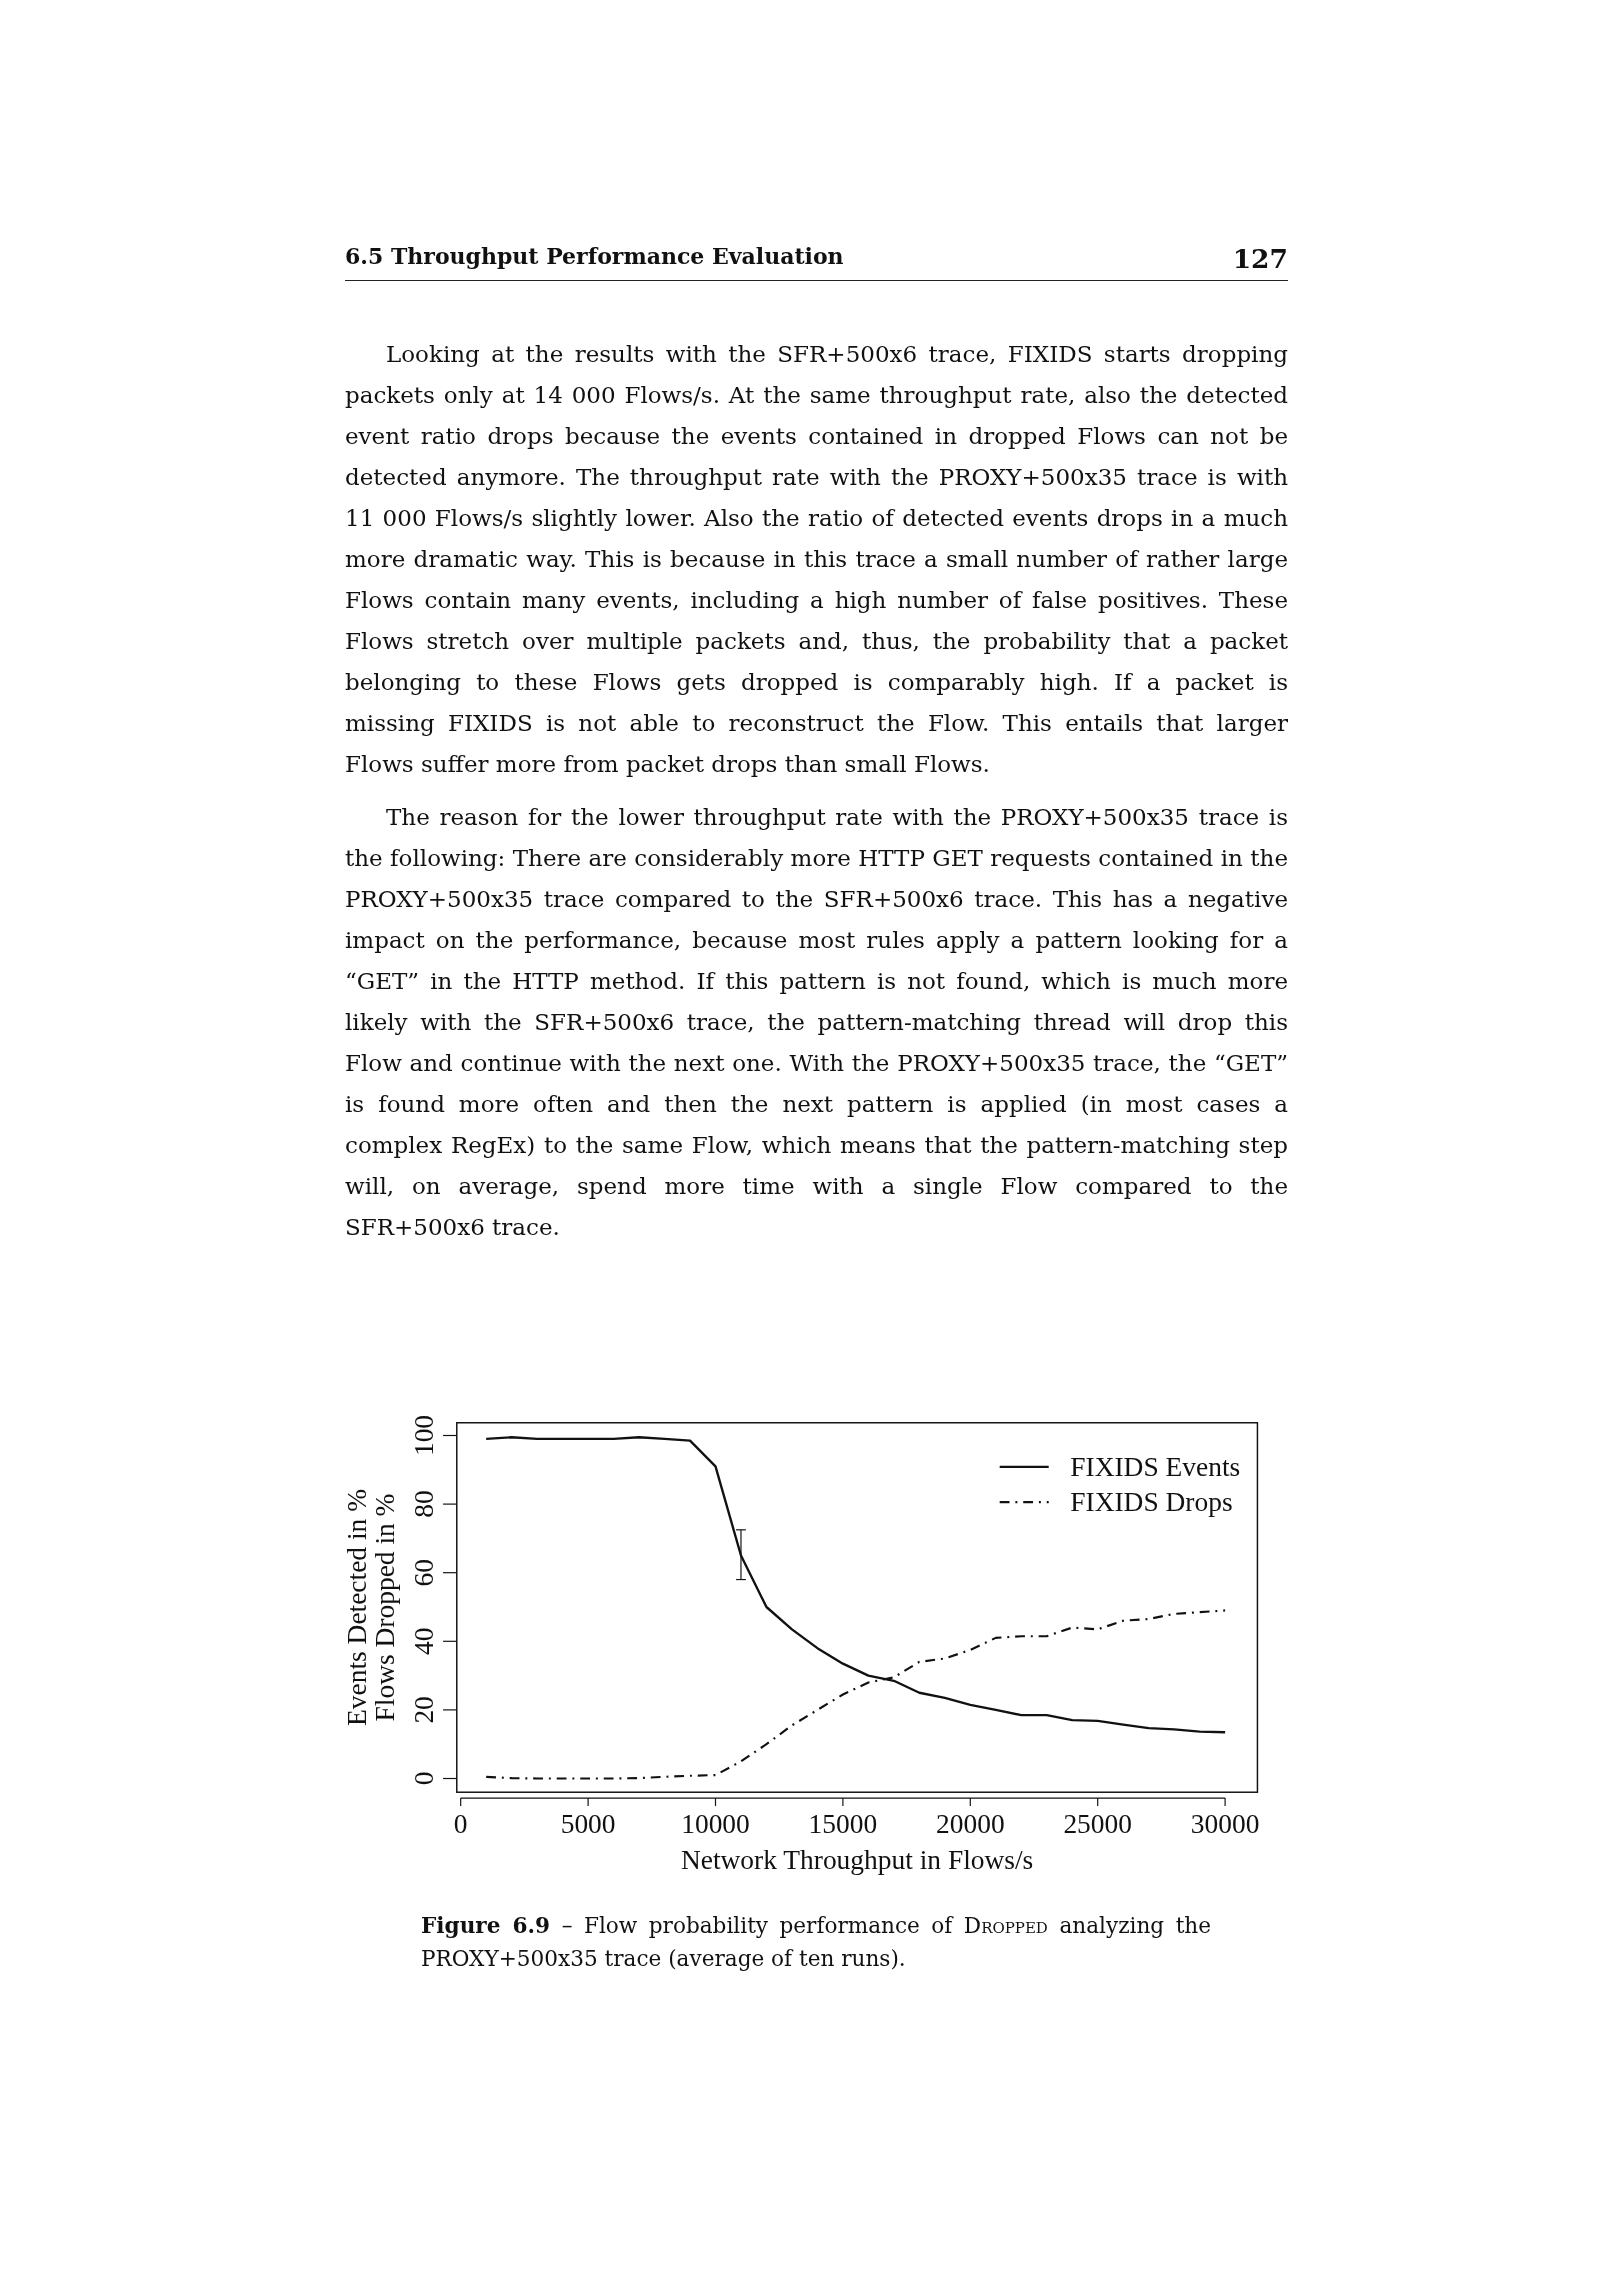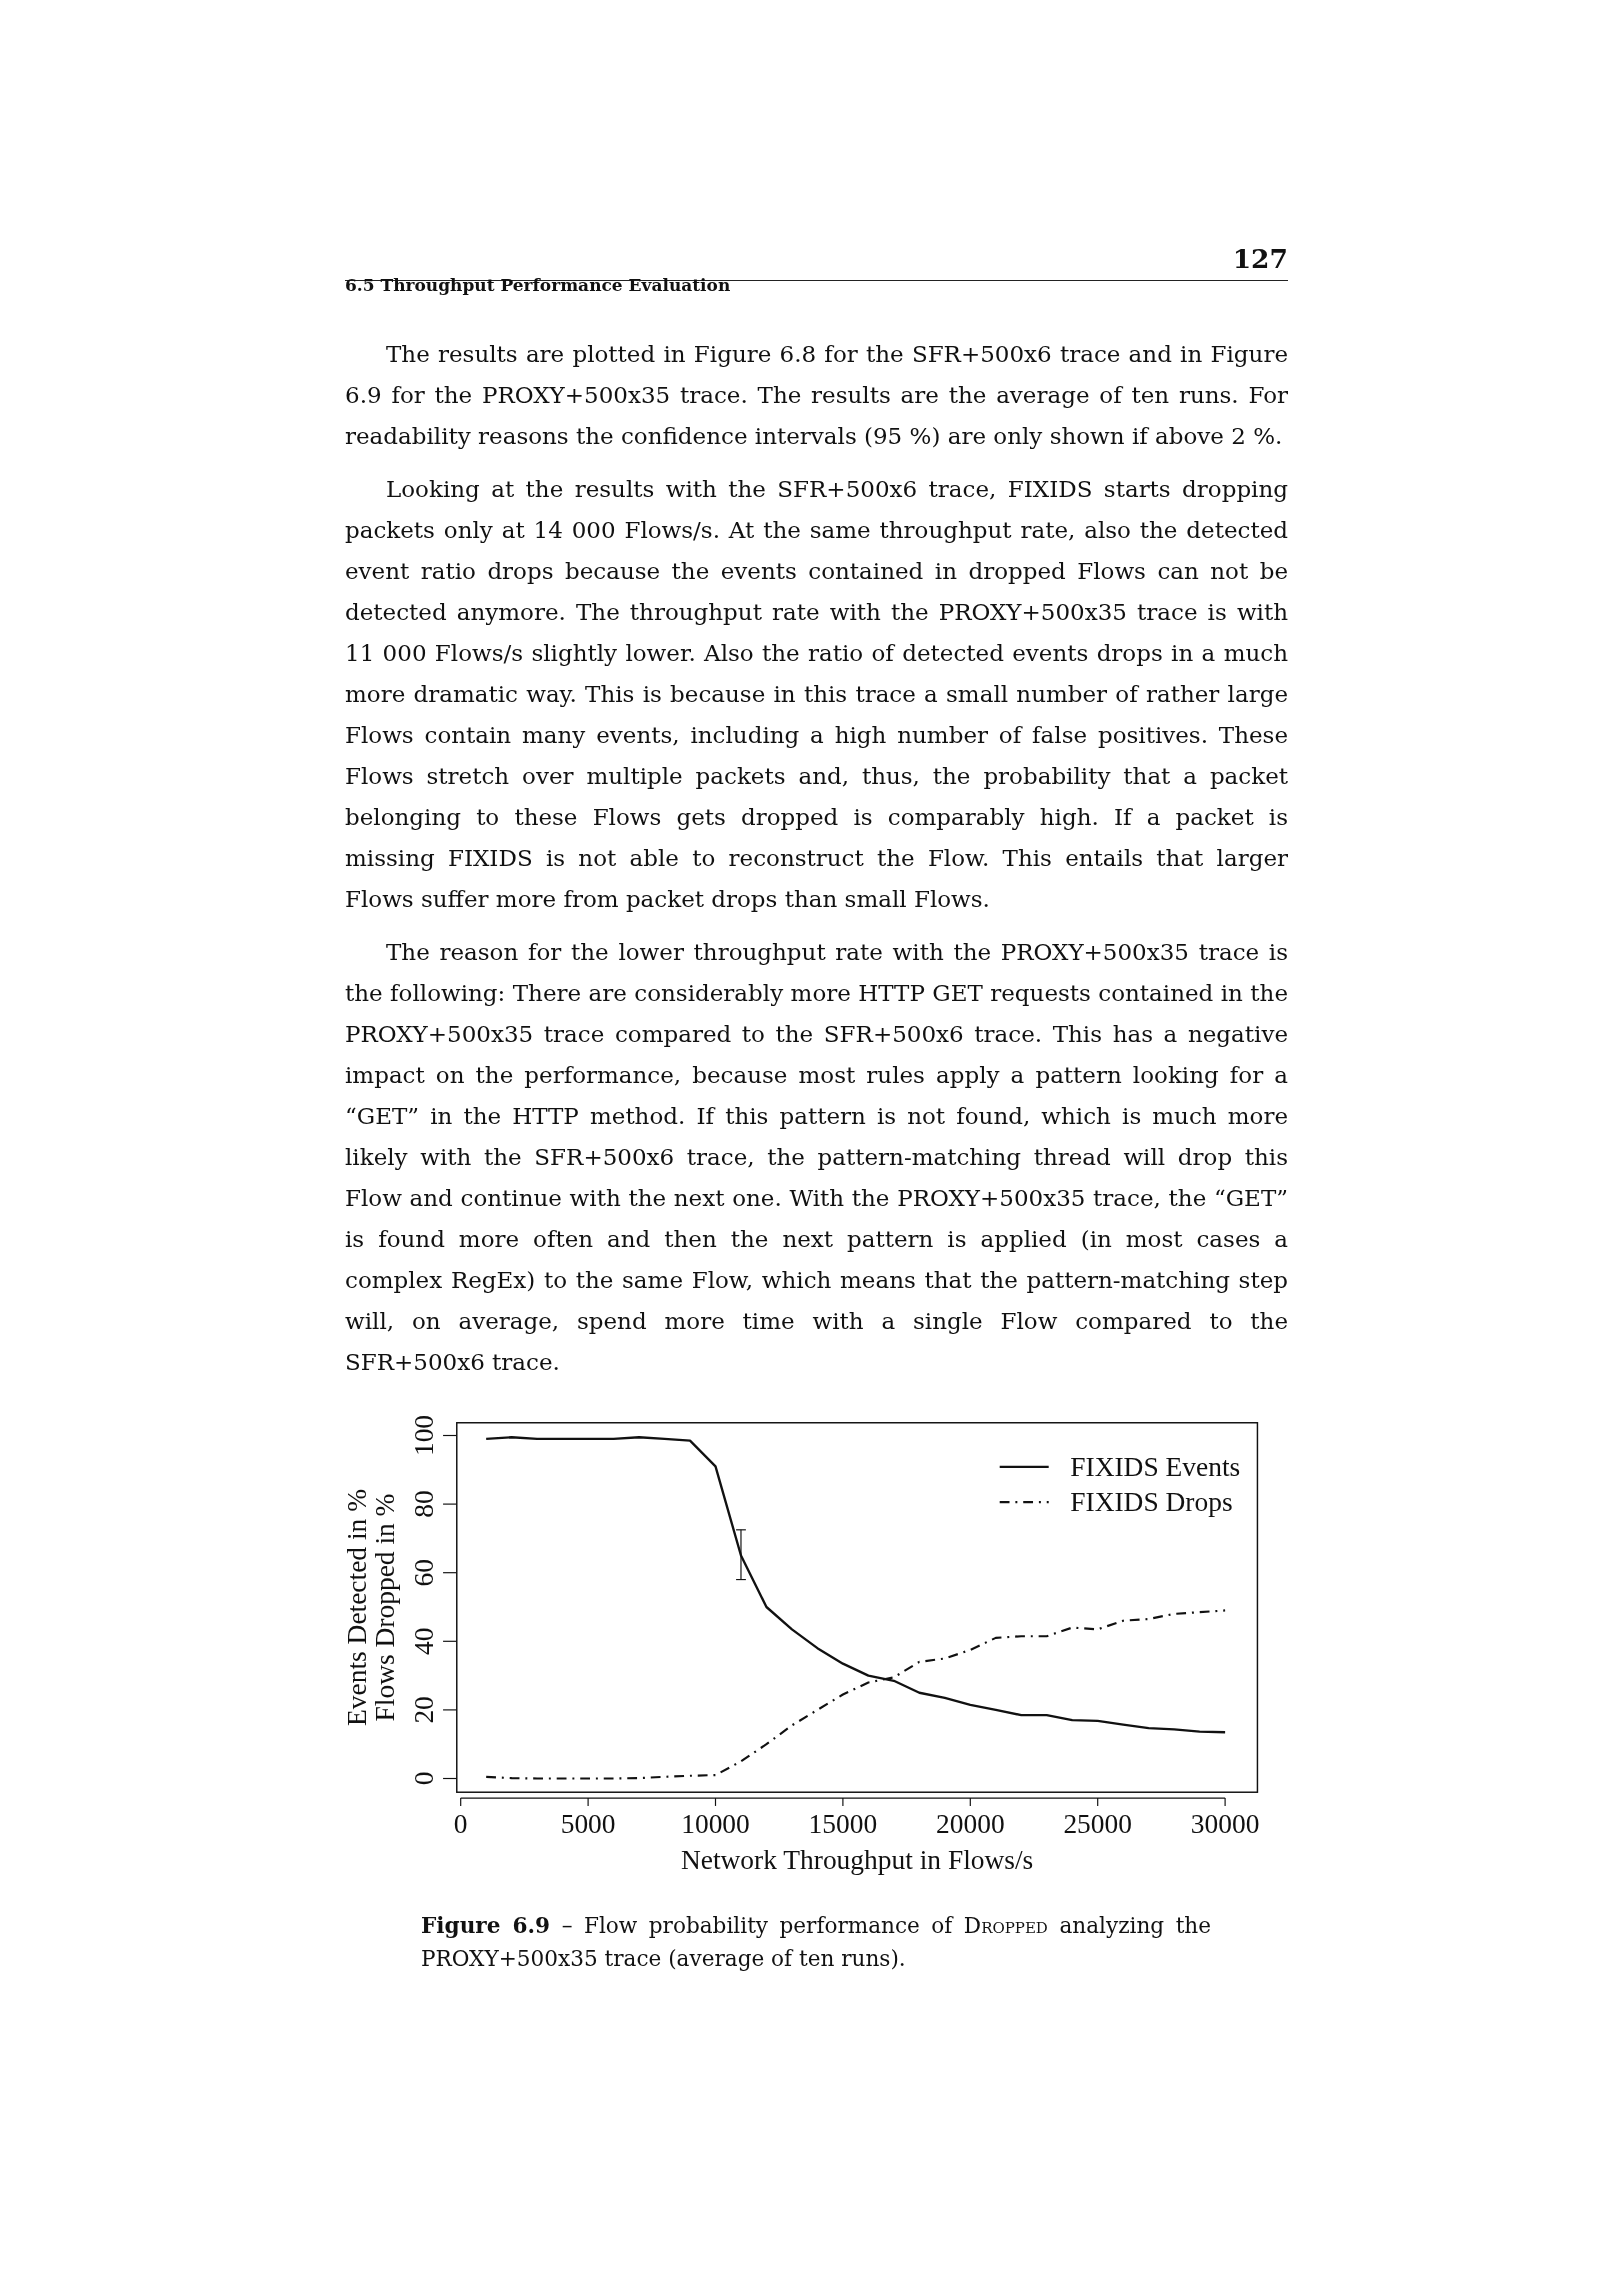--- a/index.html
+++ b/index.html
@@ -1,37 +1,36 @@
 <!DOCTYPE html>
 <html><head>
 <meta charset="utf-8">
 <style>
   html,body{margin:0;padding:0;background:#fff;}
   body{width:1621px;height:2293px;position:relative;font-family:"DejaVu Serif","Liberation Serif",serif;color:#111;}
   .header{position:absolute;left:345px;top:241px;width:943px;height:39px;border-bottom:1.5px solid #222;}
-  .header .title{position:absolute;left:0;top:2px;font-size:17px;font-weight:bold;margin-top:32px;}
+  .header .title{position:absolute;left:0;top:2px;font-size:22px;font-weight:bold;}
   .header .pageno{position:absolute;right:0;top:2px;font-size:26.5px;font-weight:bold;}
   .body-text{position:absolute;left:345px;width:943px;font-size:23px;line-height:41px;text-align:justify;}
   .body-text p{margin:0 0 11.8px 0;text-indent:41px;}
   .sc{font-variant:small-caps;}
   .figure{position:absolute;left:333px;top:1411px;width:961px;height:490px;}
   .caption{position:absolute;left:421px;top:1909px;width:790px;font-size:21.6px;line-height:33px;text-align:justify;}
   .caption b{font-weight:bold;}
   svg text{font-family:"Liberation Serif",serif;}
 </style>
 </head>
 <body>
 
 <div class="header">
   <span class="title">6.5 Throughput Performance Evaluation</span>
   <span class="pageno">127</span>
 </div>
 
 <div class="body-text" style="top:334px;">
-  <p>The results are plotted in Figure 6.8 for the SFR+500x6 trace and in Figure 6.9 for the PROXY+500x35 trace. The results are the average of ten runs. For readability reasons the confidence intervals (95 %) are only shown if above 2 %.</p>
   <p>Looking at the results with the SFR+500x6 trace, FIXIDS starts dropping packets only at 14 000 Flows/s. At the same throughput rate, also the detected event ratio drops because the events contained in dropped Flows can not be detected anymore. The throughput rate with the PROXY+500x35 trace is with 11 000 Flows/s slightly lower. Also the ratio of detected events drops in a much more dramatic way. This is because in this trace a small number of rather large Flows contain many events, including a high number of false positives. These Flows stretch over multiple packets and, thus, the probability that a packet belonging to these Flows gets dropped is comparably high. If a packet is missing FIXIDS is not able to reconstruct the Flow. This entails that larger Flows suffer more from packet drops than small Flows.</p>
   <p>The reason for the lower throughput rate with the PROXY+500x35 trace is the following: There are considerably more HTTP GET requests contained in the PROXY+500x35 trace compared to the SFR+500x6 trace. This has a negative impact on the performance, because most rules apply a pattern looking for a “GET” in the HTTP method. If this pattern is not found, which is much more likely with the SFR+500x6 trace, the pattern-matching thread will drop this Flow and continue with the next one. With the PROXY+500x35 trace, the “GET” is found more often and then the next pattern is applied (in most cases a complex RegEx) to the same Flow, which means that the pattern-matching step will, on average, spend more time with a single Flow compared to the SFR+500x6 trace.</p>
 </div>
 
 <div class="figure">
   <svg id="chart" width="961" height="490" viewBox="0 0 980 500">
     <g id="axes">
         <rect x="126" y="12" width="817" height="377" fill="none" stroke="#111" stroke-width="1.5"></rect>
         <line x1="130" y1="395" x2="910" y2="395" stroke="#111" stroke-width="1.2"></line>
         <line x1="130" y1="395" x2="130" y2="403" stroke="#111" stroke-width="1.2"></line>

